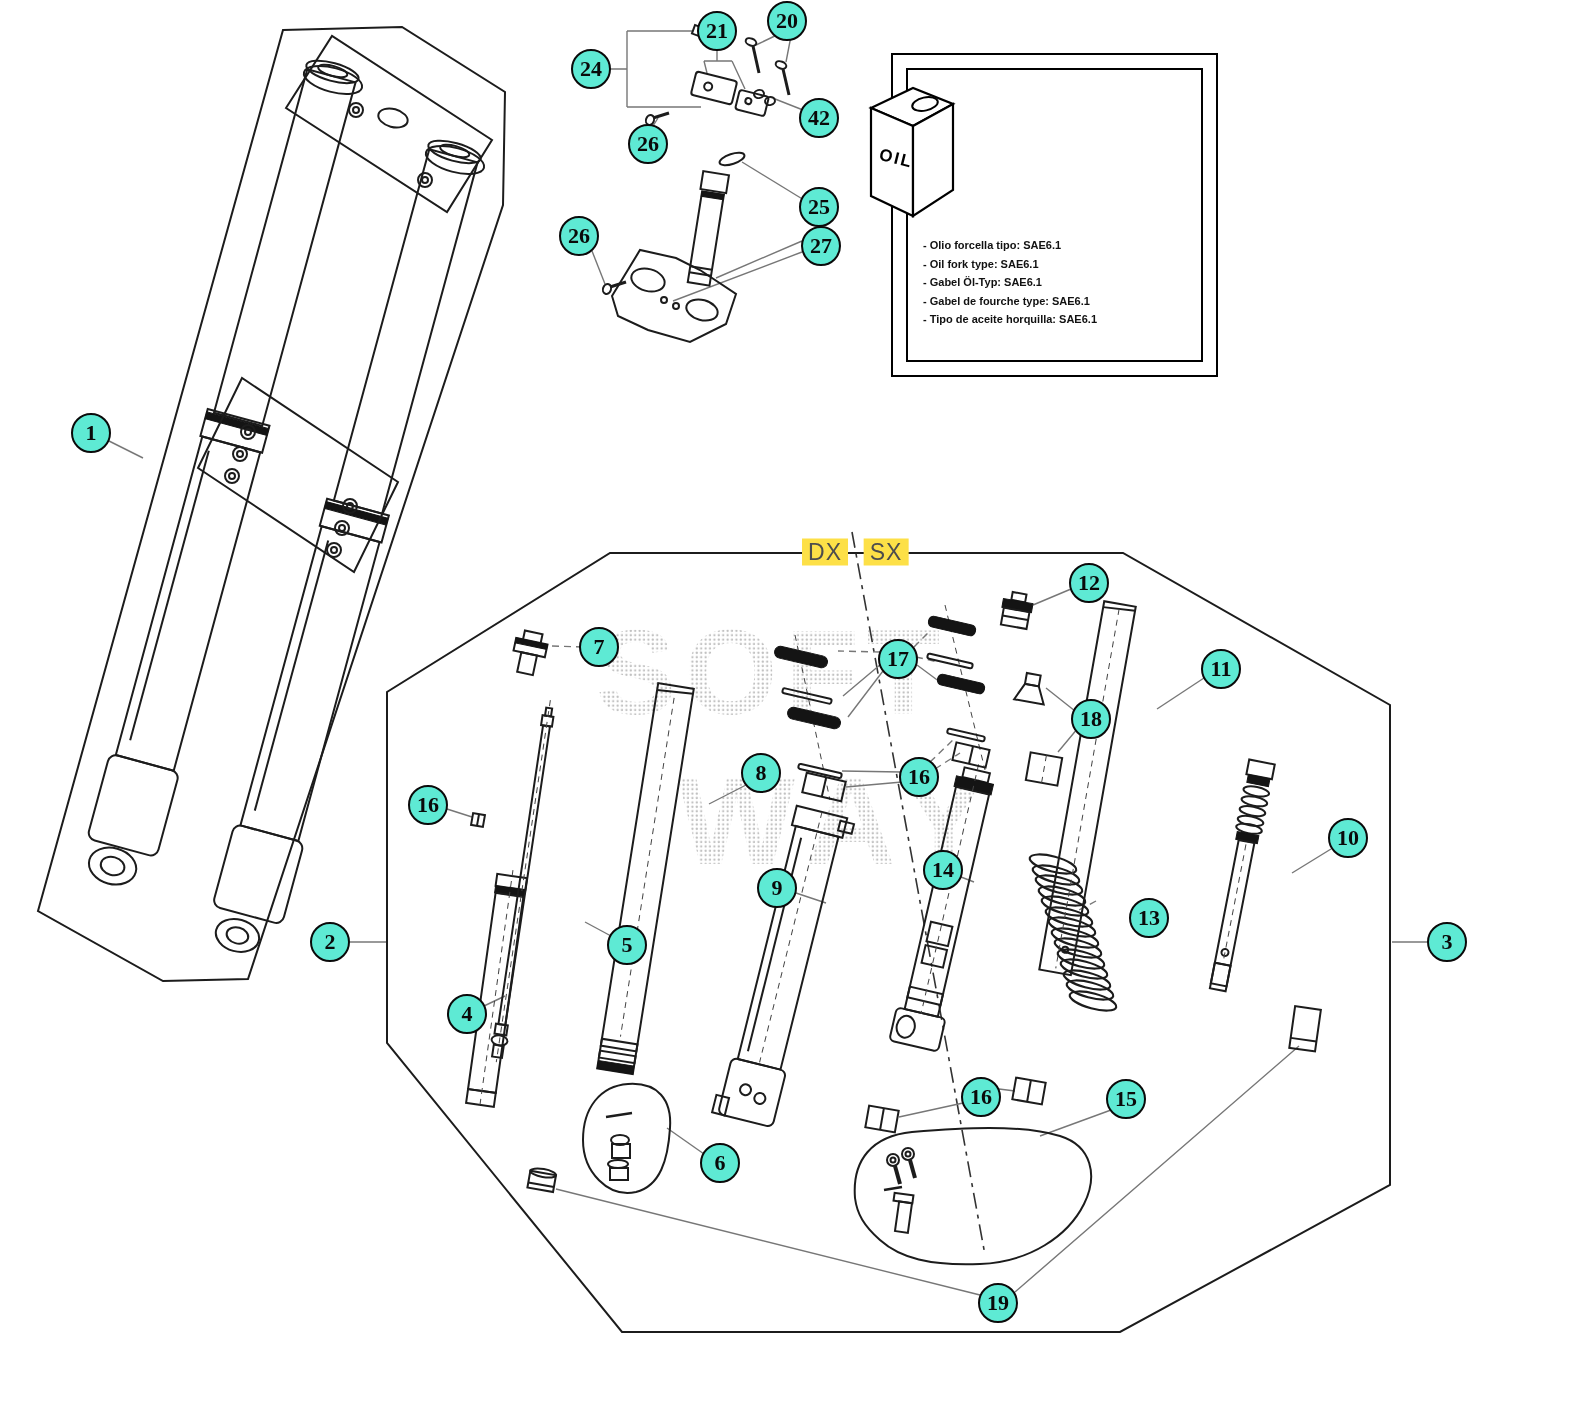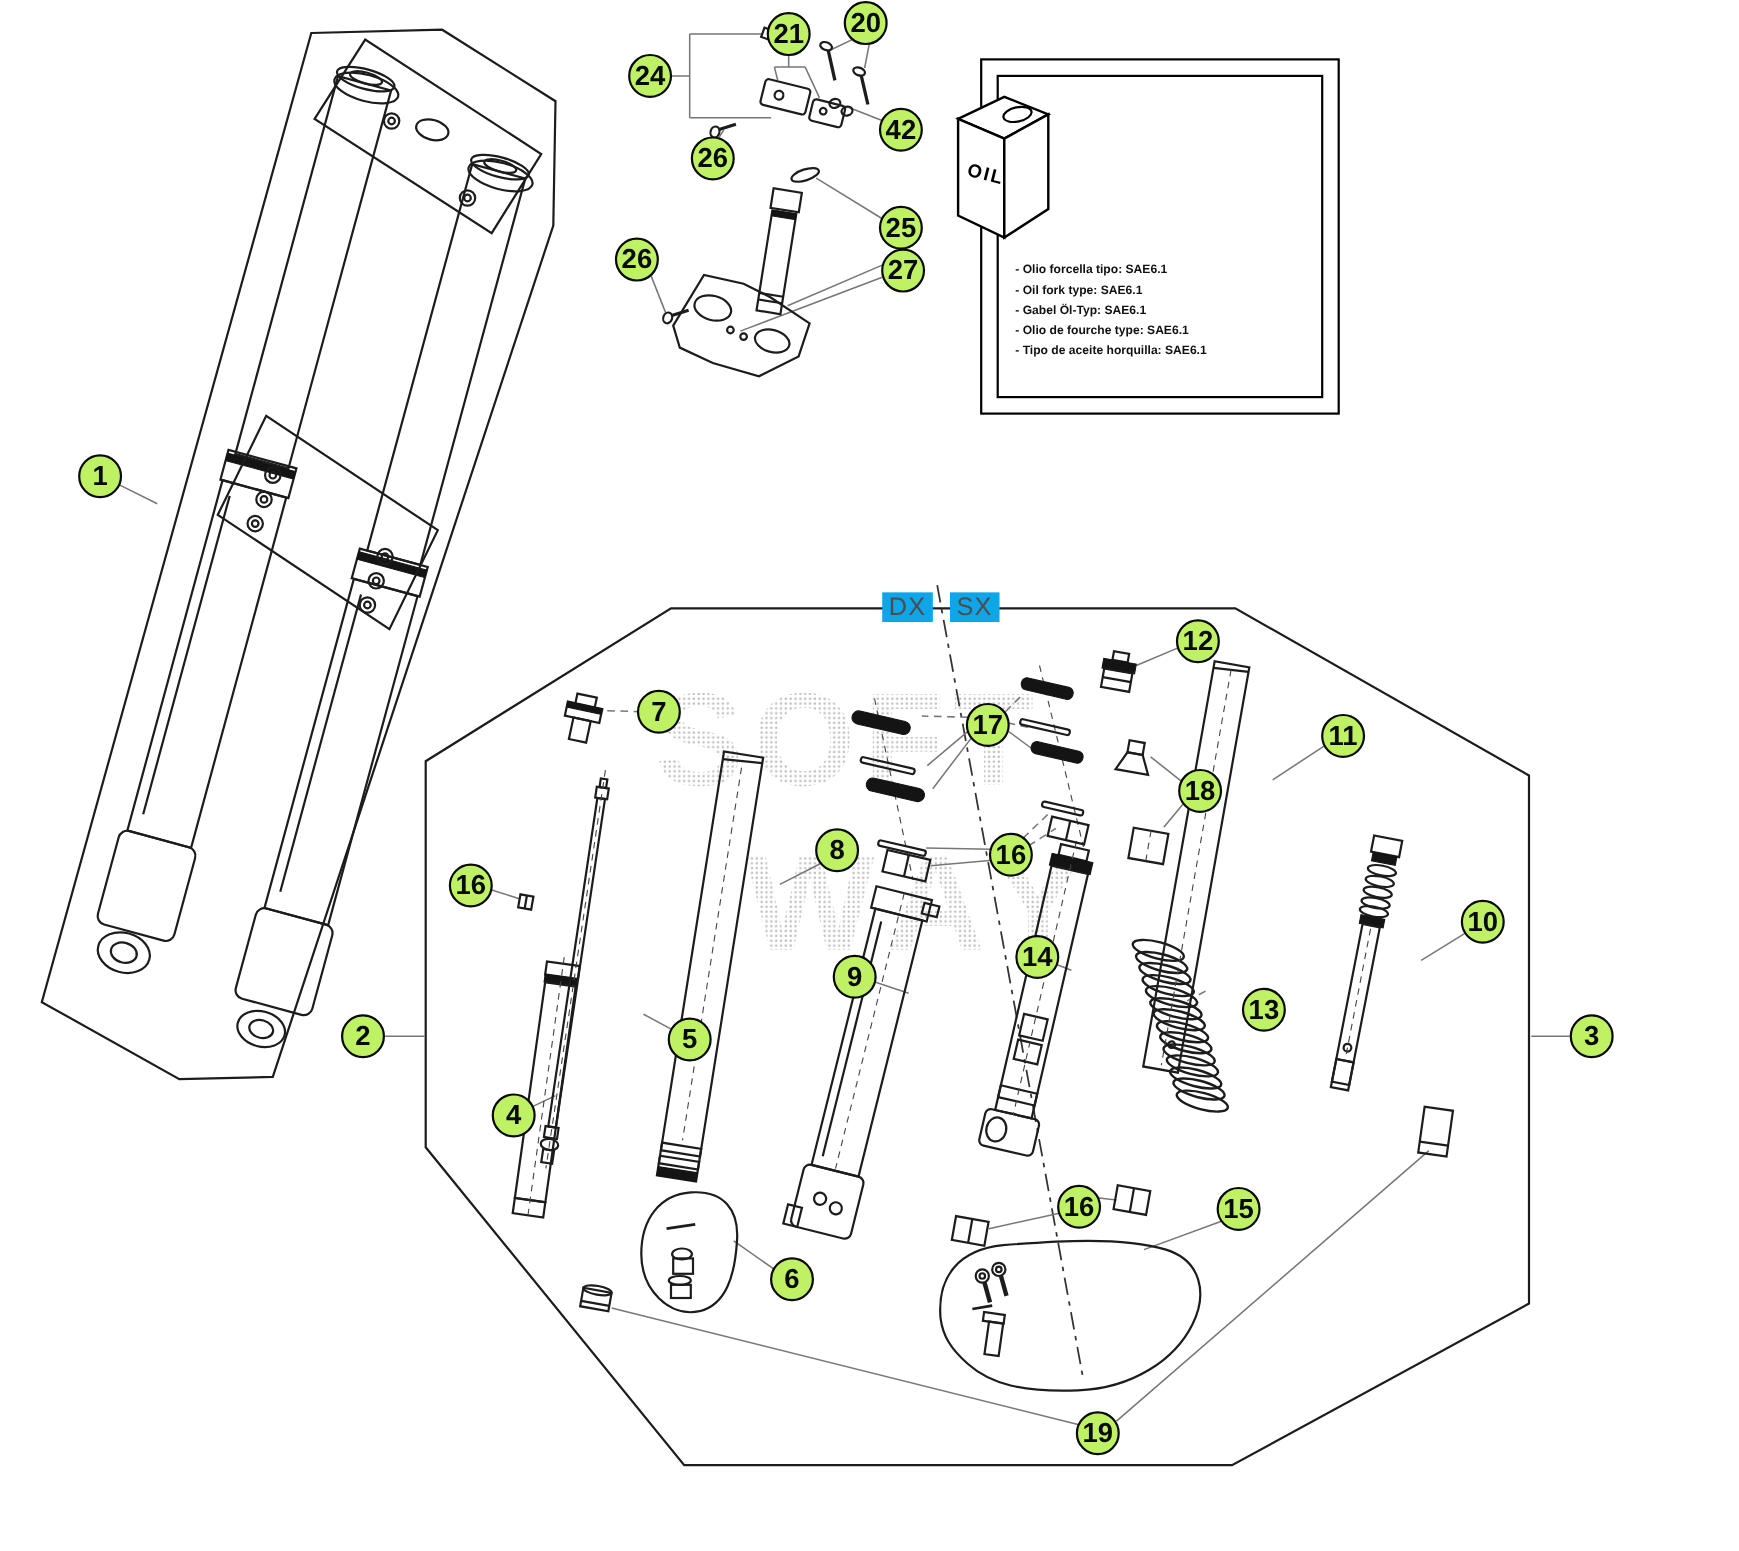--- a/index.html
+++ b/index.html
@@ -6,23 +6,23 @@
   .stage{position:relative;width:1581px;height:1410px;background:#fff;overflow:hidden;
          font-family:"Liberation Sans",sans-serif;color:#111;}
   .stage svg{position:absolute;left:0;top:0;}
   .lineart{fill:none;stroke:#1c1c1c;stroke-width:2;}
   .leader{stroke:#777;stroke-width:1.4;fill:none;}
   .leader-d{stroke:#777;stroke-width:1.4;fill:none;stroke-dasharray:7 5;}
   .dark{fill:#141414;stroke:#141414;}
   .axis{stroke:#444;stroke-width:1;fill:none;stroke-dasharray:6 5;}
   #callout-layer{position:absolute;left:0;top:0;width:100%;height:100%;}
   .callout{position:absolute;width:40px;height:40px;border:2.5px solid #0a0a0a;border-radius:50%;
-           background:#bef264;box-sizing:border-box;display:flex;align-items:center;justify-content:center;
-           font-size:25px;font-weight:bold;color:#0a0a0a;z-index:5;}
-  .divider-label{position:absolute;transform:translate(-50%,-50%);background:#0ea5e9;padding:0 6px;
+           background:#5eead4;box-sizing:border-box;display:flex;align-items:center;justify-content:center;
+           font-size:22px;font-weight:bold;color:#0a0a0a;z-index:5;font-family:Liberation Serif, serif;}
+  .divider-label{position:absolute;transform:translate(-50%,-50%);background:#fde047;padding:0 6px;
            font-size:23px;color:#4d4d4d;z-index:4;letter-spacing:1px;}
   .info-box{position:absolute;left:891px;top:53px;width:327px;height:324px;border:2.5px solid #000;
            box-sizing:border-box;background:#fff;z-index:3;}
   .info-inner{position:absolute;left:13px;top:13px;right:13px;bottom:13px;border:2px solid #000;}
   .info-lines{position:absolute;left:15px;top:166px;font-size:11px;font-weight:bold;line-height:18.6px;
            white-space:nowrap;}
   .oilcan{position:absolute;left:50%;top:10px;transform:translateX(-50%);}
   .copyright{position:absolute;left:707px;top:1368px;transform:translateX(-50%);
            font-size:30px;font-weight:bold;white-space:nowrap;z-index:4;}
 </style>
@@ -373,21 +373,21 @@
       <polygon points="38,38 80,18 120,34 80,56" fill="#fff" stroke="#000" stroke-width="2.2"></polygon>
       <polygon points="38,38 80,56 80,146 38,126" fill="#fff" stroke="#000" stroke-width="2.2"></polygon>
       <polygon points="80,56 120,34 120,120 80,146" fill="#fff" stroke="#000" stroke-width="2.2"></polygon>
       <ellipse cx="92" cy="34" rx="13" ry="6.5" transform="rotate(-12 92 34)" fill="#fff" stroke="#000" stroke-width="2"></ellipse>
       <text x="46" y="92" font-size="17" font-weight="bold" letter-spacing="2" transform="rotate(14 56 88)">OIL</text>
     </svg>
     <div class="info-lines">
       <div>- Olio forcella tipo: SAE6.1</div>
       <div>- Oil fork type: SAE6.1</div>
       <div>- Gabel Öl-Typ: SAE6.1</div>
-      <div>- Olio de fourche type: SAE6.1</div>
+      <div>- Gabel de fourche type: SAE6.1</div>
       <div>- Tipo de aceite horquilla: SAE6.1</div>
     </div>
   </div>
 </div>
 
 <div id="callout-layer">
       <div class="callout" style="left: 71px; top: 413px;">1</div>
       <div class="callout" style="left: 310px; top: 922px;">2</div>
       <div class="callout" style="left: 1427px; top: 922px;">3</div>
       <div class="callout" style="left: 447px; top: 994px;">4</div>

